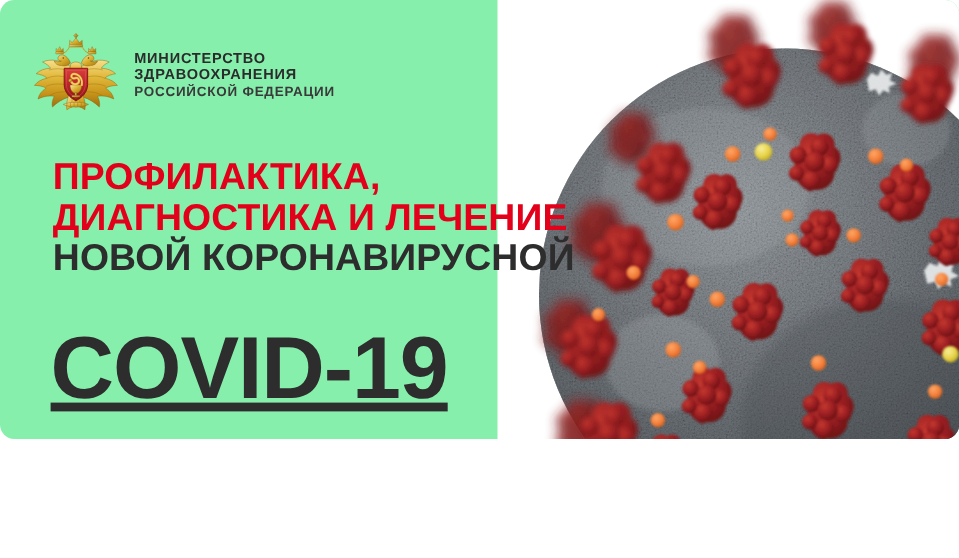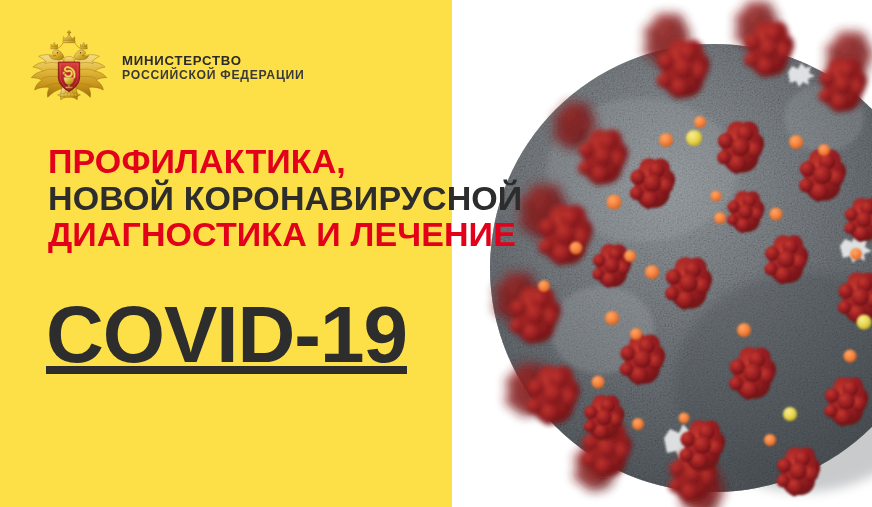--- a/index.html
+++ b/index.html
@@ -8,23 +8,24 @@
     padding: 0;
     background: #ffffff;
   }
   body {
     font-family: "Liberation Sans", sans-serif;
   }
 
   #page {
     position: relative;
     width: 872px;
-    height: 507px;
-    background: #fde047;
+    height: 399px;
+    background: #86efac;
     overflow: hidden;
+    border-radius: 13px;
   }
 
   
   .header-block {
     position: absolute;
     left: 28px;
     top: 26px;
     display: flex;
     align-items: center;
     gap: 12px;
@@ -439,25 +440,26 @@
         <path d="M44,82 L44,86.2"></path>
         <path d="M48,81.8 L48,86.4"></path>
         <path d="M52,81.8 L52,86.4"></path>
         <path d="M56,82 L56,86.2"></path>
         <path d="M60,82.6 L60,85.8"></path>
       </g>
     </svg>
 
     <div class="ministry-lines">
       <div class="ministry-line-1">МИНИСТЕРСТВО</div>
+      <div class="ministry-line-2">ЗДРАВООХРАНЕНИЯ</div>
       <div class="ministry-line-3">РОССИЙСКОЙ ФЕДЕРАЦИИ</div>
     </div>
   </div>
 
   <div class="title-block">
     <div class="title-line red">ПРОФИЛАКТИКА,</div>
+    <div class="title-line red">ДИАГНОСТИКА И ЛЕЧЕНИЕ</div>
     <div class="title-line dark">НОВОЙ КОРОНАВИРУСНОЙ</div>
-    <div class="title-line red">ДИАГНОСТИКА И ЛЕЧЕНИЕ</div>
   </div>
 
   <div class="covid-word">COVID-19</div>
 
 </div>
 
 </body></html>

